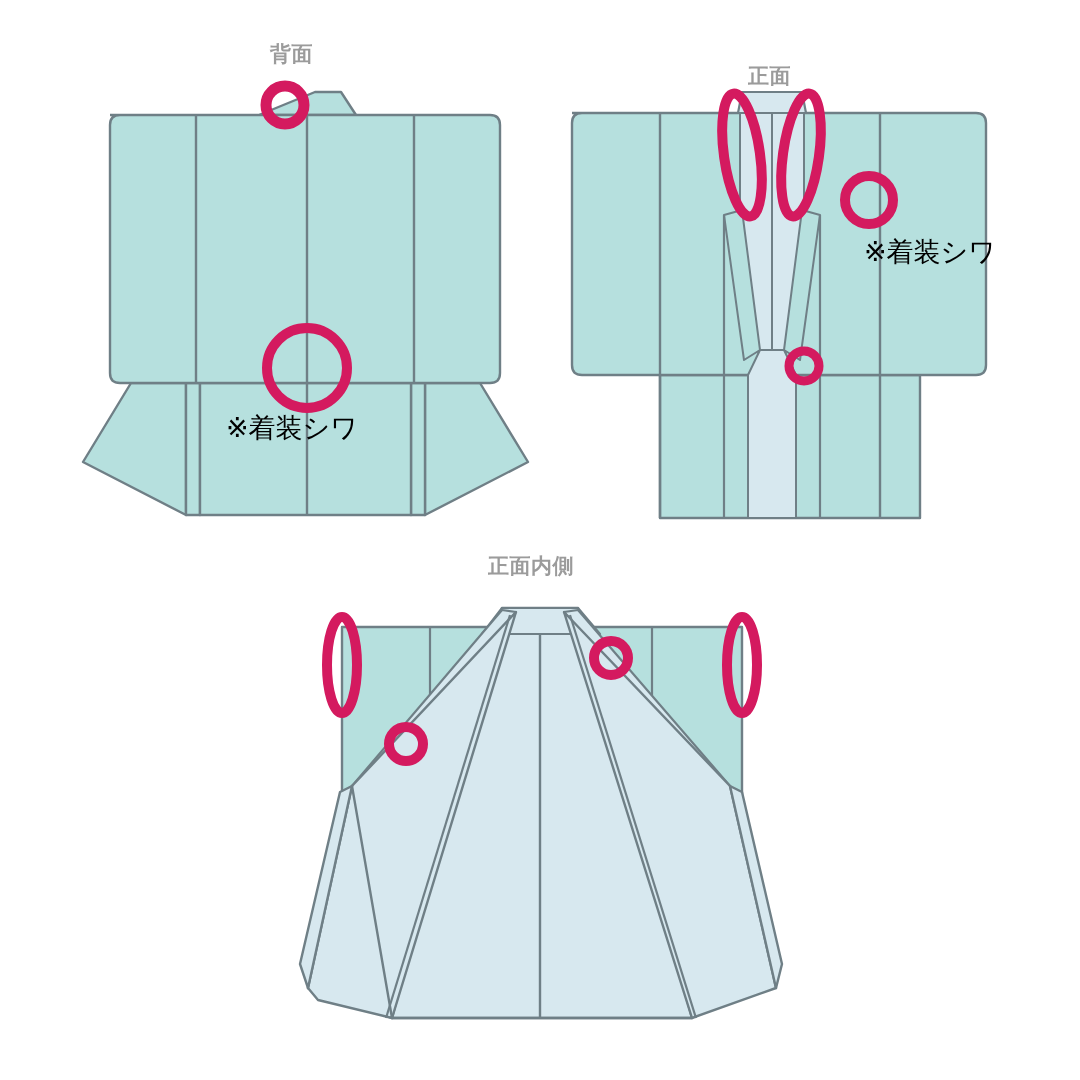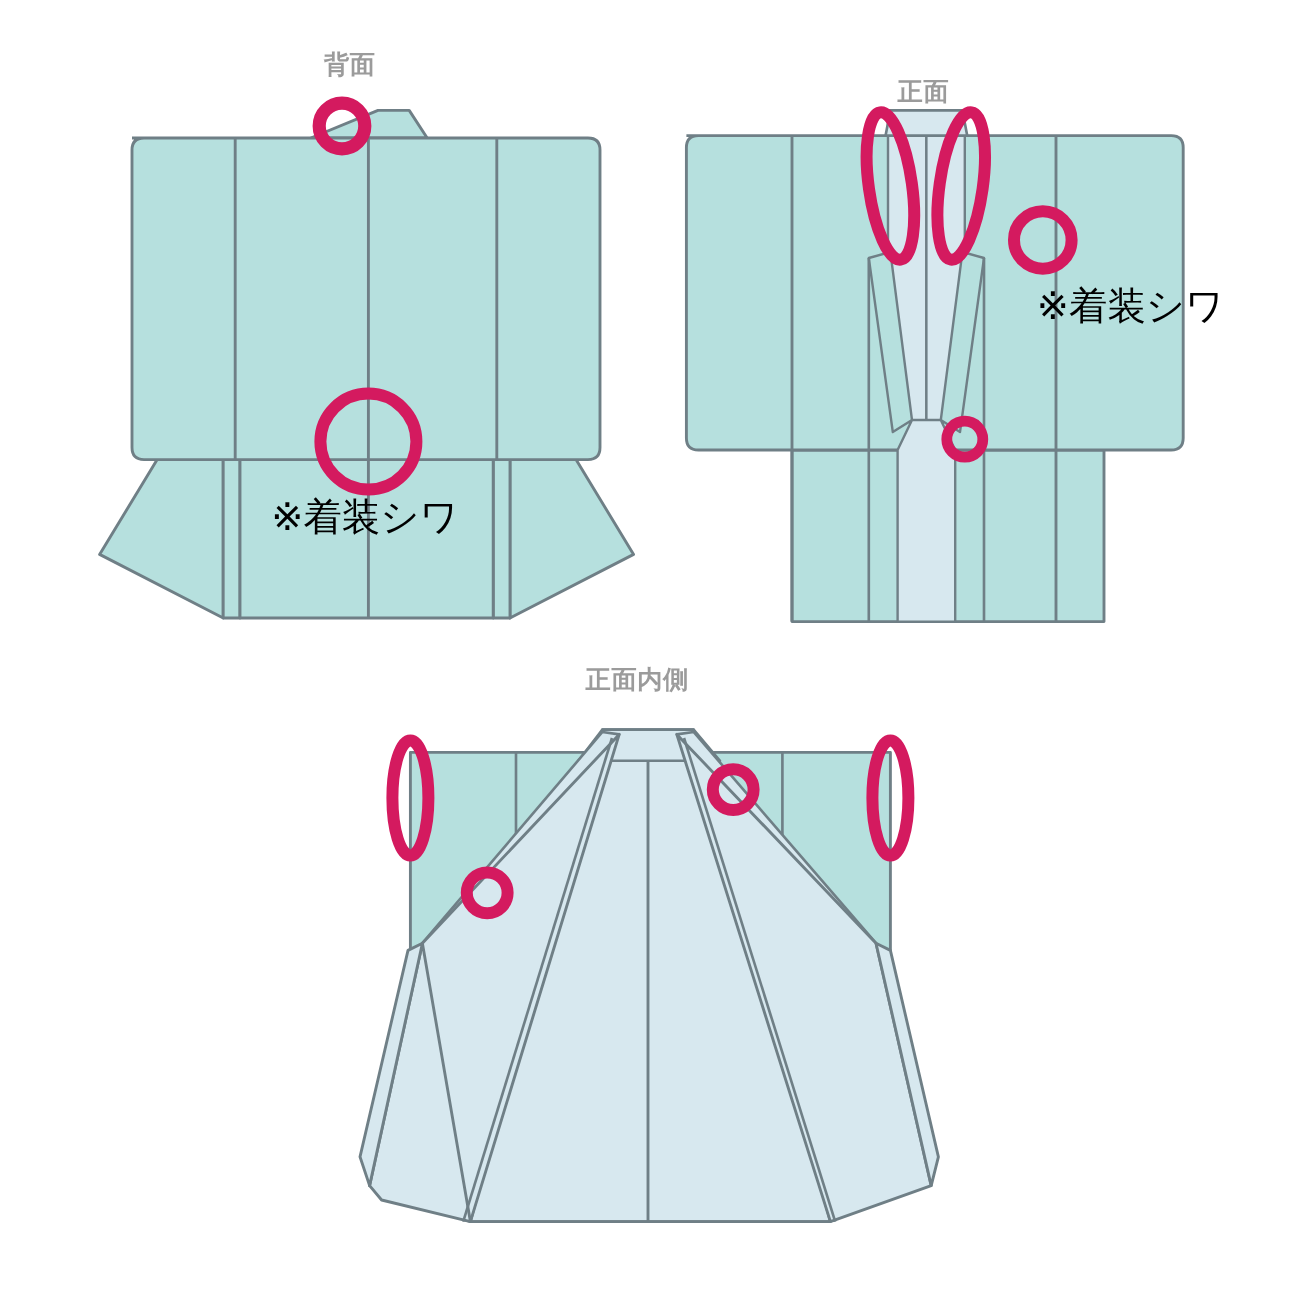--- a/index.html
+++ b/index.html
@@ -39,21 +39,21 @@
     font-family: "DejaVu Sans", "Liberation Sans", sans-serif;
   }
   .note-label {
     position: absolute;
     color: #000000;
     font-size: 30px;
     white-space: nowrap;
     font-family: "DejaVu Sans", "Liberation Sans", sans-serif;
   }
   .note-small {
-    font-size: 32px;
+    font-size: 27px;
   }
   #lbl-back      { left: 270px; top: 40px; }
   #lbl-front     { left: 748px; top: 40px; margin-top: 22px; }
   #lbl-inside    { left: 488px; top: 552px; }
   #note-foundation { left: 372px; top: 48px; }
   #note-wrinkle-back  { left: 226px; top: 410px; }
   #note-wrinkle-front { left: 864px; top: 234px; }
 </style>
 </head>
 <body>

